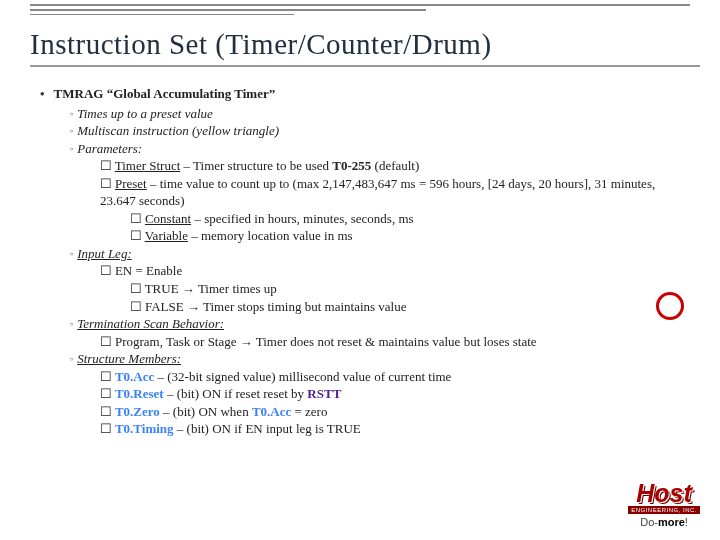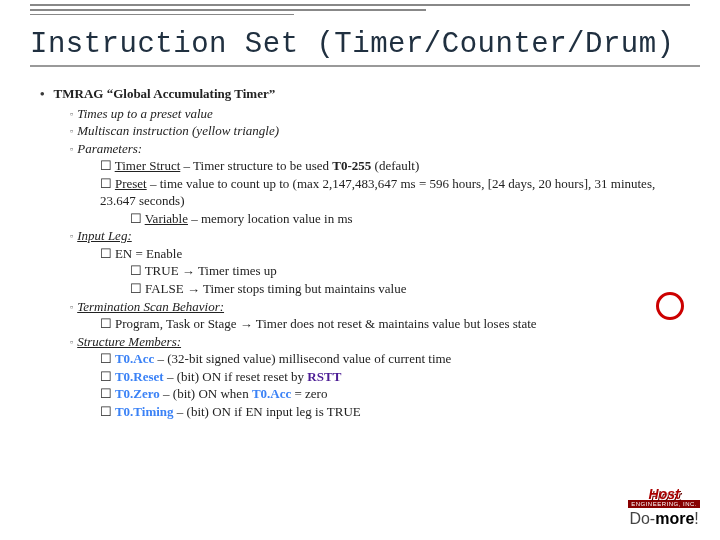--- a/index.html
+++ b/index.html
@@ -23,21 +23,20 @@
     background: #888;
     margin-bottom: 3px;
   }
   .top-stripes div:nth-child(2) { width: 60%; }
   .top-stripes div:nth-child(3) { width: 40%; height:1px; }
   .title {
     font-size: 29px;
     color: #203040;
     margin: 28px 20px 4px 30px;
     letter-spacing: 0.5px;
-    font-family: Liberation Mono, monospace;
   }
   .title-rule {
     height: 2px;
     background: #999;
     margin: 4px 20px 18px 30px;
   }
   .content {
     margin: 8px 30px 0 40px;
     font-size: 13px;
     line-height: 1.35;
@@ -98,35 +97,35 @@
   .logo {
     position: absolute;
     right: 20px;
     bottom: 12px;
     text-align: center;
     font-family: Arial, sans-serif;
   }
   .logo .host {
     font-style: italic;
     font-weight: bold;
-    font-size: 14px;
+    font-size: 25px;
     color: #a00;
     text-shadow: 1px 1px 0 #fff, 2px 2px 0 #600;
   }
   .logo .eng {
     font-size: 6px;
     background: #800;
     color: #fff;
     padding: 1px 3px;
     margin-top: -2px;
     letter-spacing: 0.5px;
   }
   .logo .dm {
     font-family: Arial, sans-serif;
-    font-size: 16px;
+    font-size: 11px;
     color: #444;
     margin-top: 2px;
   }
   .logo .dm b { color: #000; }
 </style>
 </head>
 <body>
 
 <div class="top-stripes">
   <div></div>
@@ -143,20 +142,21 @@
     <span class="dot">•</span>
     <span>TMRAG “Global Accumulating Timer”</span>
   </div>
 
   <div class="l2"><span class="sq">▫</span><span>Times up to a preset value</span></div>
   <div class="l2"><span class="sq">▫</span><span>Multiscan instruction (yellow triangle)</span></div>
   <div class="l2"><span class="sq">▫</span><span>Parameters:</span></div>
 
   <div class="l3">☐ <span class="u">Timer Struct</span><span> – Timer structure to be used </span><span class="bld">T0-255</span><span> (default)</span></div>
   <div class="l3">☐ <span class="u">Preset</span><span> – time value to count up to (max 2,147,483,647 ms = 596 hours, [24 days, 20 hours], 31 minutes, 23.647 seconds)</span></div>
+  <div class="l4">☐ <span class="u">Constant</span><span> – specified in hours, minutes, seconds, ms</span></div>
   <div class="l4">☐ <span class="u">Variable</span><span> – memory location value in ms</span></div>
 
   <div class="l2"><span class="sq">▫</span><span class="u">Input Leg:</span></div>
   <div class="l3">☐ EN = Enable</div>
   <div class="l4">☐ TRUE → Timer times up</div>
   <div class="l4">☐ FALSE → Timer stops timing but maintains value</div>
 
   <div class="l2"><span class="sq">▫</span><span class="u">Termination Scan Behavior:</span></div>
   <div class="l3">☐ Program, Task or Stage → Timer does not reset &amp; maintains value but loses state</div>
 

